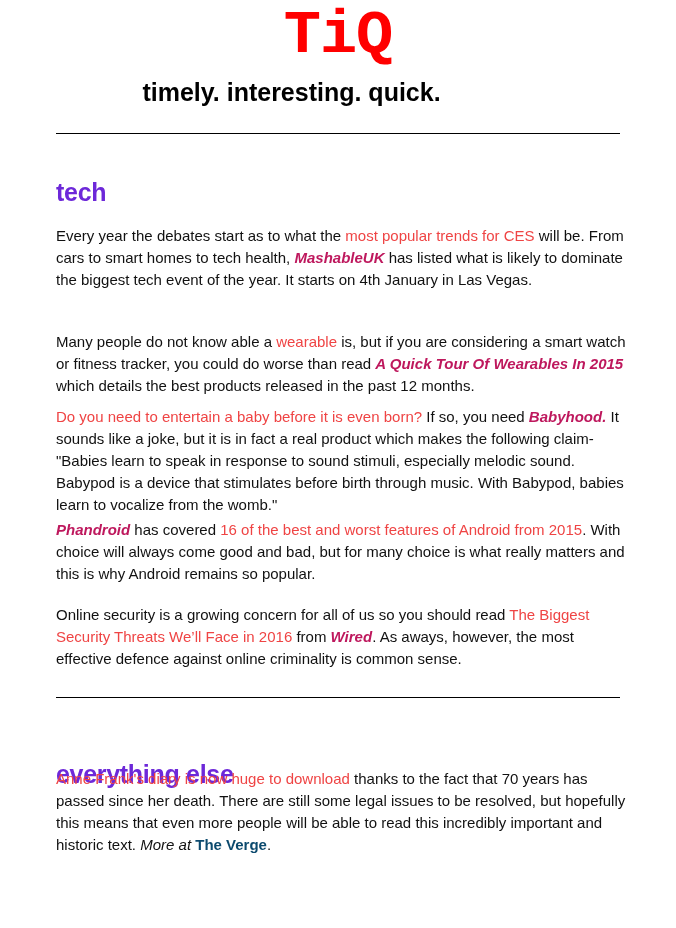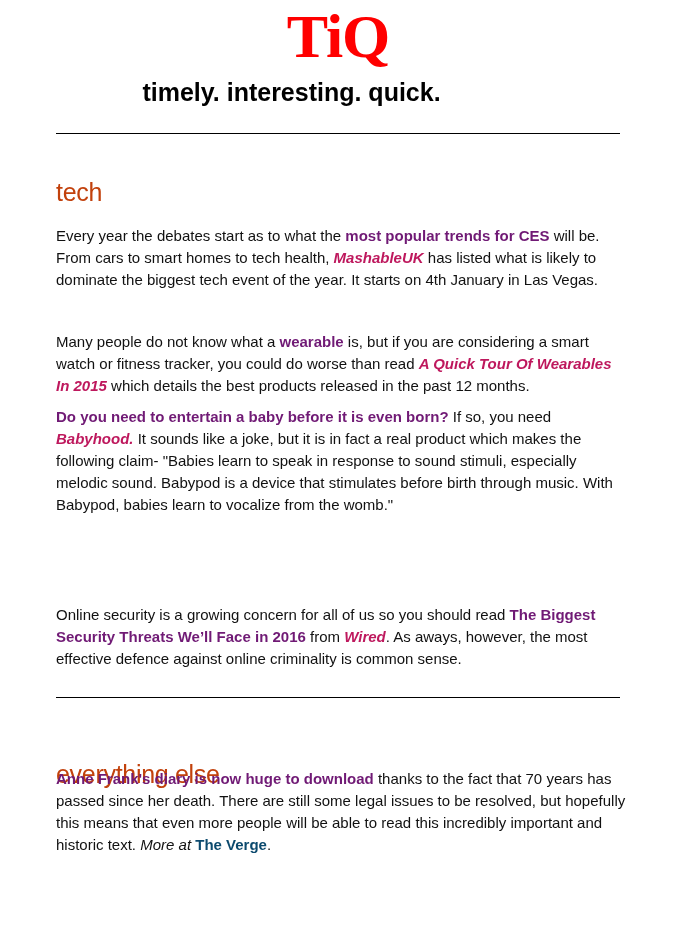--- a/index.html
+++ b/index.html
@@ -21,21 +21,21 @@
     }
     .masthead {
       text-align: center;
     }
     .logo {
       position: absolute;
       left: 0;
       width: 676px;
       top: 0;
       text-align: center;
-      font-family: Liberation Serif, serif;
+      font-family: Liberation Mono, monospace;
       font-weight: bold;
       font-size: 62px;
       line-height: 72px;
       color: #ff0000;
       letter-spacing: -1px;
     }
     .tagline {
       position: absolute;
       left: 0;
       width: 583px;
@@ -53,24 +53,24 @@
       height: 0;
       border-top: 1.5px solid #000000;
     }
     .rule-1 { top: 133px; }
     .rule-2 { top: 697px; }
 
     .section-heading {
       position: absolute;
       left: 56px;
       margin: 0;
-      font-weight: normal;
+      font-weight: bold;
       font-size: 25px;
       line-height: 30px;
-      color: #c2410c;
+      color: #6d28d9;
       letter-spacing: -0.3px;
     }
     .heading-tech { top: 177px; }
     .heading-else { top: 721px; margin-top: 38px; }
 
     .para {
       position: absolute;
       left: 56px;
       width: 570px;
       margin: 0;
@@ -79,21 +79,21 @@
       color: #111111;
     }
     .p1 { top: 225px; }
     .p2 { top: 331px; }
     .p3 { top: 406px; }
     .p4 { top: 519px; }
     .p5 { top: 604px; }
     .p6 { top: 768px; }
     .p7 { top: 874px; }
 
-    b { font-weight: bold; color: #701a75; }
+    b { font-weight: normal; color: #ef4444; }
     a.link {
       color: #be185d;
       font-weight: bold;
       font-style: italic;
       text-decoration: none;
       cursor: pointer;
     }
     a.link-upright {
       color: #0c4a6e;
       font-weight: bold;
@@ -112,24 +112,25 @@
     <div class="logo">TiQ</div>
     <div class="tagline">timely. interesting. quick.</div>
   </header>
 
   <div class="rule rule-1"></div>
 
   <h2 class="section-heading heading-tech">tech</h2>
 
   <p class="para p1"><span>Every year the debates start as to what the </span><b>most popular trends for CES</b><span> will be. From cars to smart homes to tech health, </span><a class="link">MashableUK</a><span> has listed what is likely to dominate the biggest tech event of the year. It starts on 4th January in Las Vegas.</span></p>
 
-  <p class="para p2"><span>Many people do not know what a </span><b>wearable</b><span> is, but if you are considering a smart watch or fitness tracker, you could do worse than read </span><a class="link">A Quick Tour Of Wearables In 2015</a><span> which details the best products released in the past 12 months.</span></p>
+  <p class="para p2"><span>Many people do not know able a </span><b>wearable</b><span> is, but if you are considering a smart watch or fitness tracker, you could do worse than read </span><a class="link">A Quick Tour Of Wearables In 2015</a><span> which details the best products released in the past 12 months.</span></p>
 
   <p class="para p3"><b>Do you need to entertain a baby before it is even born?</b><span> If so, you need </span><a class="link">Babyhood.</a><span> It sounds like a joke, but it is in fact a real product which makes the following claim- "Babies learn to speak in response to sound stimuli, especially melodic sound. Babypod is a device that stimulates before birth through music. With Babypod, babies learn to vocalize from the womb."</span></p>
 
+  <p class="para p4"><a class="link">Phandroid</a><span> has covered </span><b>16 of the best and worst features of Android from 2015</b><span>. With choice will always come good and bad, but for many choice is what really matters and this is why Android remains so popular.</span></p>
 
   <p class="para p5"><span>Online security is a growing concern for all of us so you should read </span><b>The Biggest Security Threats We’ll Face in 2016</b><span> from </span><a class="link">Wired</a><span>. As aways, however, the most effective defence against online criminality is common sense.</span></p>
 
   <div class="rule rule-2"></div>
 
   <h2 class="section-heading heading-else">everything else</h2>
 
   <p class="para p6"><b>Anne Frank's diary is now huge to download</b><span> thanks to the fact that 70 years has passed since her death. There are still some legal issues to be resolved, but hopefully this means that even more people will be able to read this incredibly important and historic text. </span><i class="more">More at </i><a class="link-upright">The Verge</a><span>.</span></p>
 
 

